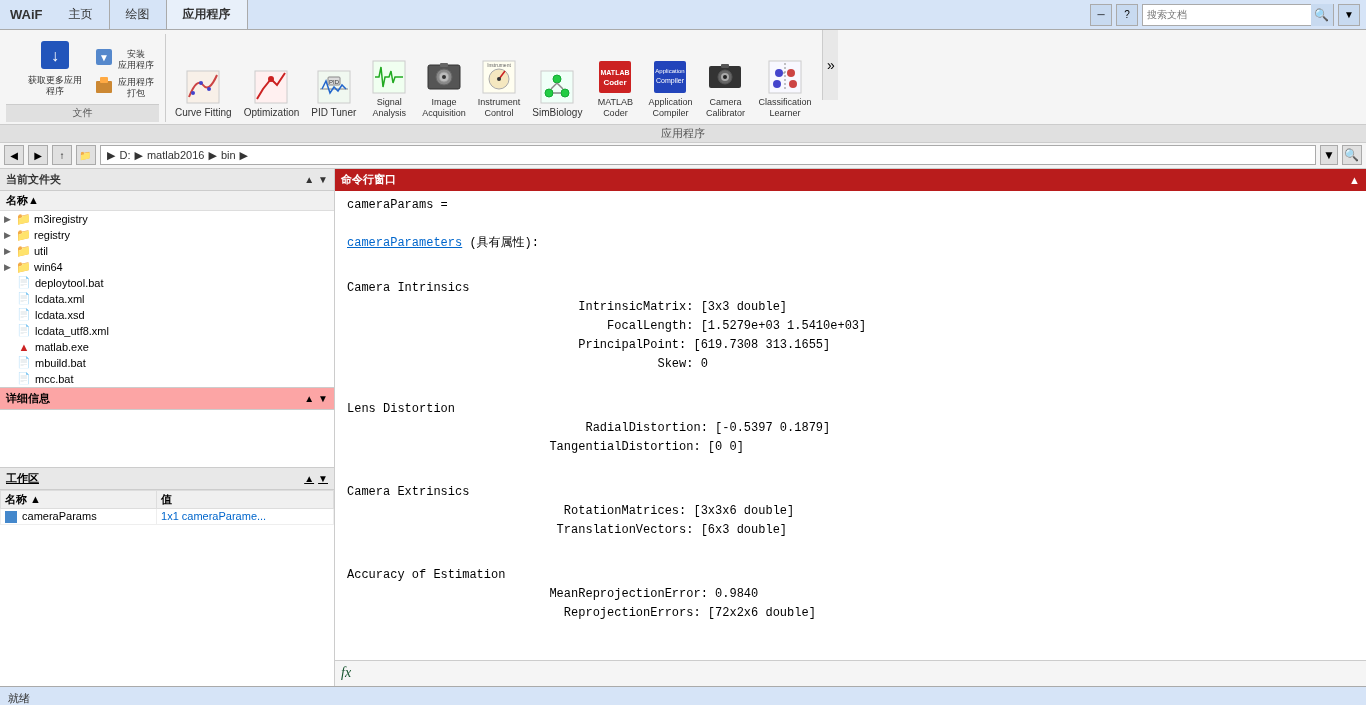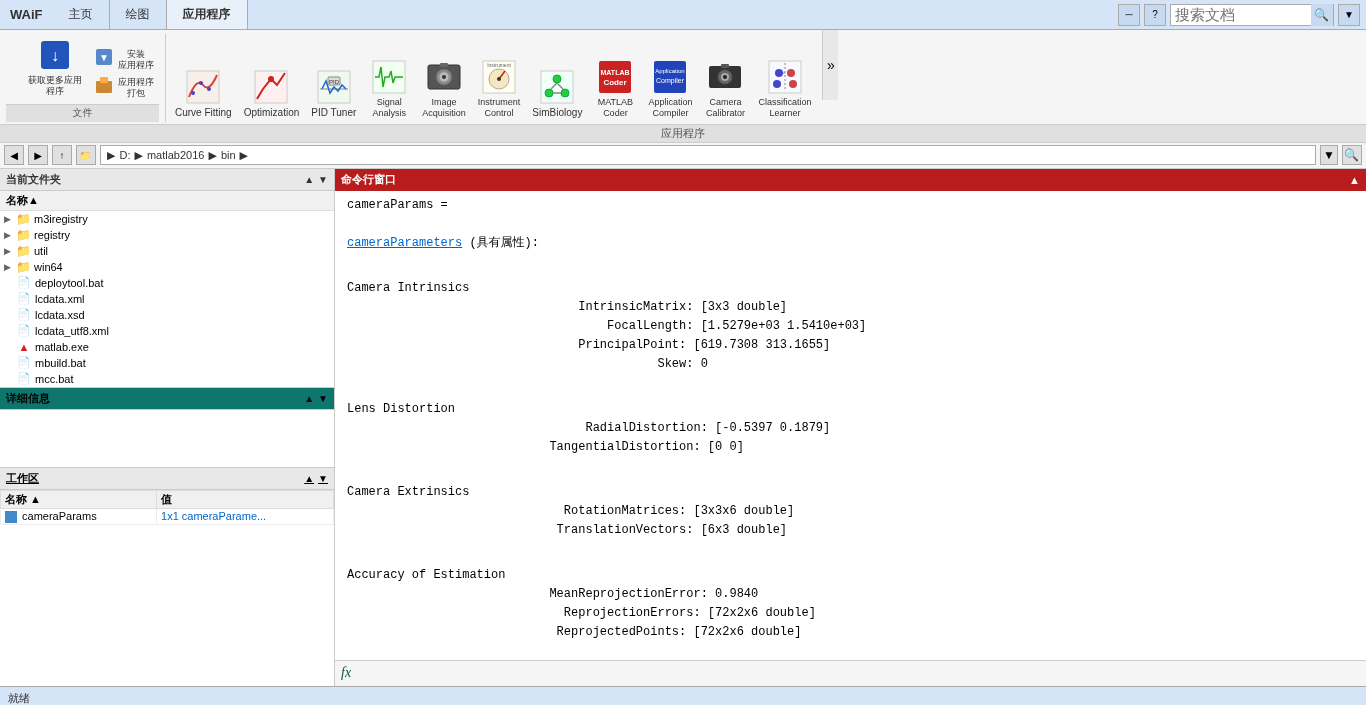--- a/index.html
+++ b/index.html
@@ -5,21 +5,21 @@
     * { margin: 0; padding: 0; box-sizing: border-box; }
     body { font-family: 'Microsoft YaHei', SimSun, Arial, sans-serif; font-size: 12px; background: #f0f0f0; overflow: hidden; width: 1366px; height: 705px; }
 
     
     .top-bar { display: flex; height: 30px; background: #d6e4f7; border-bottom: 1px solid #aaa; }
     .tab { padding: 0 16px; display: flex; align-items: center; justify-content: center; cursor: pointer; font-size: 12px; border-right: 1px solid #aaa; color: #333; }
     .tab.active { background: #e8f0fa; font-weight: bold; }
     .top-right { margin-left: auto; display: flex; align-items: center; gap: 4px; padding: 0 6px; }
     .top-right-btn { width: 22px; height: 22px; background: #c8daf0; border: 1px solid #aaa; display: flex; align-items: center; justify-content: center; cursor: pointer; font-size: 10px; }
     .search-box { display: flex; align-items: center; border: 1px solid #aaa; background: white; height: 22px; }
-    .search-box input { border: none; outline: none; font-size: 15px; width: 140px; padding: 0 4px; }
+    .search-box input { border: none; outline: none; font-size: 10px; width: 168px; padding: 0 4px; }
     .search-btn { width: 22px; height: 22px; background: #c8daf0; display: flex; align-items: center; justify-content: center; cursor: pointer; }
     .waif-label { padding: 0 10px; font-weight: bold; font-size: 13px; color: #333; display: flex; align-items: center; }
 
     
     .toolbar { background: #f5f5f5; border-bottom: 1px solid #ccc; display: flex; flex-direction: column; }
     .toolbar-content { display: flex; align-items: flex-end; padding: 4px 6px 2px 6px; gap: 2px; min-height: 80px; }
     .toolbar-group { display: flex; align-items: flex-end; border-right: 1px solid #ccc; padding-right: 6px; margin-right: 2px; gap: 2px; }
     .toolbar-item { display: flex; flex-direction: column; align-items: center; cursor: pointer; padding: 2px 4px; min-width: 52px; border: 1px solid transparent; border-radius: 2px; }
     .toolbar-item .icon { width: 36px; height: 36px; display: flex; align-items: center; justify-content: center; }
     .toolbar-item .label { font-size: 10px; text-align: center; color: #333; margin-top: 2px; line-height: 1.2; max-width: 70px; }
@@ -43,21 +43,21 @@
     
     .file-tree { flex: 1; overflow-y: auto; font-size: 11px; }
     .file-tree-header { display: flex; align-items: center; padding: 2px 6px; background: #f0f0f0; border-bottom: 1px solid #ddd; font-size: 11px; font-weight: bold; }
     .tree-item { display: flex; align-items: center; padding: 1px 4px; cursor: pointer; white-space: nowrap; }
     .tree-item .toggle { display: inline-block; width: 12px; font-size: 9px; color: #666; }
     .tree-item .file-icon { width: 16px; height: 14px; display: inline-flex; align-items: center; justify-content: center; margin-right: 2px; }
     .folder-icon { color: #e8a020; font-size: 12px; }
 
     
     .detail-panel { height: 80px; border-top: 1px solid #ccc; }
-    .detail-header { height: 22px; background: #0f766e; border-bottom: 1px solid #ccc; display: flex; align-items: center; padding: 0 6px; font-size: 11px; font-weight: bold; justify-content: space-between; }
+    .detail-header { height: 22px; background: #fca5a5; border-bottom: 1px solid #ccc; display: flex; align-items: center; padding: 0 6px; font-size: 11px; font-weight: bold; justify-content: space-between; }
 
     
     .workspace-panel { border-top: 1px solid #ccc; flex: 1; }
     .workspace-header { height: 22px; background: #e8e8e8; border-bottom: 1px solid #ccc; display: flex; align-items: center; padding: 0 6px; font-size: 11px; font-weight: bold; justify-content: space-between; text-decoration: underline; }
     .workspace-table { width: 100%; font-size: 11px; border-collapse: collapse; }
     .workspace-table th { background: #f0f0f0; border: 1px solid #ddd; padding: 1px 4px; text-align: left; font-weight: bold; }
     .workspace-table td { border: 1px solid #eee; padding: 1px 4px; }
     .var-icon { width: 14px; height: 14px; background: #4a90d9; display: inline-flex; align-items: center; justify-content: center; margin-right: 2px; }
     .var-link { color: #0066cc; text-decoration: none; }
 
@@ -452,21 +452,20 @@
       <div class="cmd-line cmd-indent-1">&nbsp;&nbsp;&nbsp;&nbsp;&nbsp;&nbsp;&nbsp;&nbsp;&nbsp;&nbsp;&nbsp;&nbsp;&nbsp;&nbsp;&nbsp;&nbsp;&nbsp;&nbsp;&nbsp;&nbsp;&nbsp;&nbsp;RadialDistortion: [-0.5397 0.1879]</div>
       <div class="cmd-line cmd-indent-1">&nbsp;&nbsp;&nbsp;&nbsp;&nbsp;&nbsp;&nbsp;&nbsp;&nbsp;&nbsp;&nbsp;&nbsp;&nbsp;&nbsp;&nbsp;&nbsp;&nbsp;TangentialDistortion: [0 0]</div>
       <div class="cmd-line">&nbsp;</div>
       <div class="cmd-line section-title">Camera Extrinsics</div>
       <div class="cmd-line cmd-indent-1">&nbsp;&nbsp;&nbsp;&nbsp;&nbsp;&nbsp;&nbsp;&nbsp;&nbsp;&nbsp;&nbsp;&nbsp;&nbsp;&nbsp;&nbsp;&nbsp;&nbsp;&nbsp;&nbsp;RotationMatrices: [3x3x6 double]</div>
       <div class="cmd-line cmd-indent-1">&nbsp;&nbsp;&nbsp;&nbsp;&nbsp;&nbsp;&nbsp;&nbsp;&nbsp;&nbsp;&nbsp;&nbsp;&nbsp;&nbsp;&nbsp;&nbsp;&nbsp;&nbsp;TranslationVectors: [6x3 double]</div>
       <div class="cmd-line">&nbsp;</div>
       <div class="cmd-line section-title">Accuracy of Estimation</div>
       <div class="cmd-line cmd-indent-1">&nbsp;&nbsp;&nbsp;&nbsp;&nbsp;&nbsp;&nbsp;&nbsp;&nbsp;&nbsp;&nbsp;&nbsp;&nbsp;&nbsp;&nbsp;&nbsp;&nbsp;MeanReprojectionError: 0.9840</div>
       <div class="cmd-line cmd-indent-1">&nbsp;&nbsp;&nbsp;&nbsp;&nbsp;&nbsp;&nbsp;&nbsp;&nbsp;&nbsp;&nbsp;&nbsp;&nbsp;&nbsp;&nbsp;&nbsp;&nbsp;&nbsp;&nbsp;ReprojectionErrors: [72x2x6 double]</div>
-      <div class="cmd-line cmd-indent-1">&nbsp;&nbsp;&nbsp;&nbsp;&nbsp;&nbsp;&nbsp;&nbsp;&nbsp;&nbsp;&nbsp;&nbsp;&nbsp;&nbsp;&nbsp;&nbsp;&nbsp;&nbsp;ReprojectedPoints: [72x2x6 double]</div>
       <div class="cmd-line">&nbsp;</div>
 
     </div>
     <div class="cmd-footer">
       <span class="fx-symbol">f<em>x</em></span>
     </div>
   </div>
 </div>
 
 <div class="status-bar">

